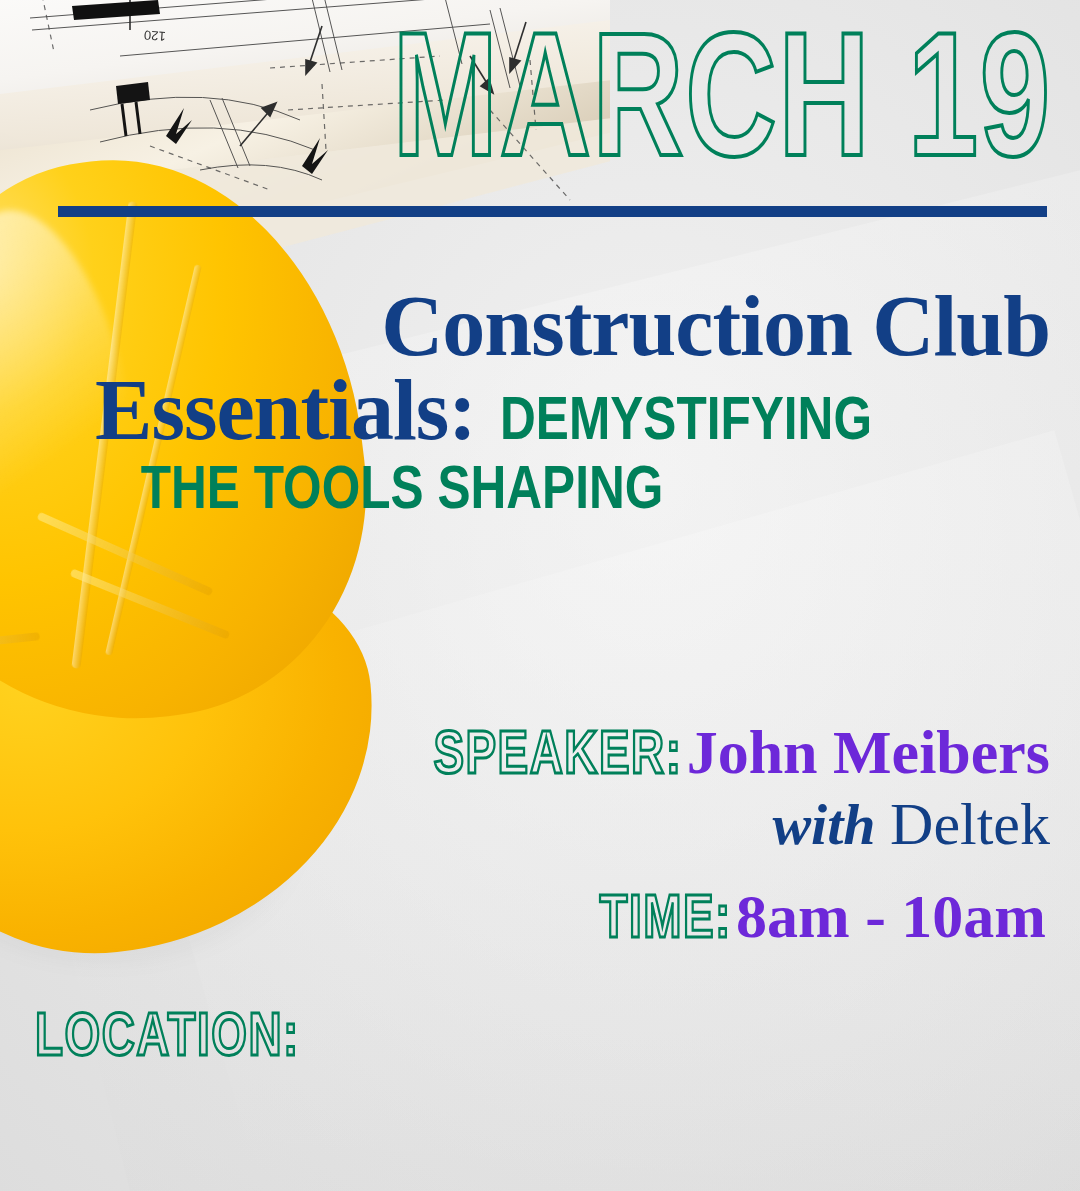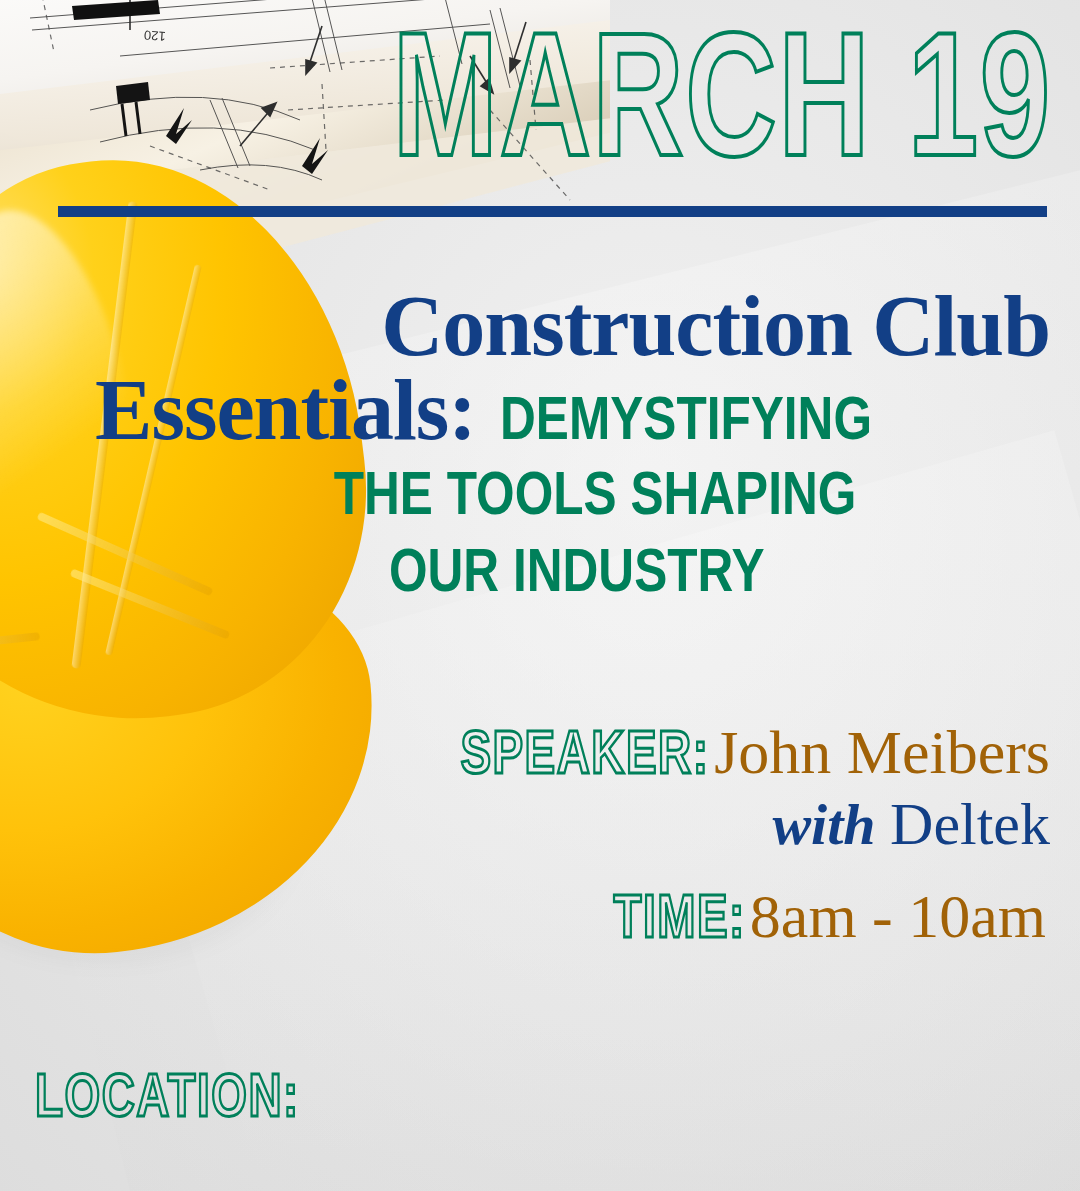--- a/index.html
+++ b/index.html
@@ -81,44 +81,44 @@
   #headline{position:absolute;right:30px;top:284px;width:1040px;text-align:right;}
   .hl-line{white-space:nowrap;line-height:.96;}
   .hl-1{font-size:86px;}
   .hl-2{font-size:86px;text-align:center;}
   .title-navy{color:#123f86;font-family:"Liberation Serif", serif;font-weight:bold;letter-spacing:-1px;}
   .sub-green{
     display:inline-block;color:#00805a;font-family:"Liberation Sans", sans-serif;
     font-weight:bold;font-size:62px;transform:scaleX(.80);transform-origin:left center;
     letter-spacing:0px;vertical-align:baseline;
   }
-  .sub-line{display:block;text-align:center;white-space:nowrap;margin-top:6px;}
+  .sub-line{display:block;text-align:left;white-space:nowrap;}
   .sub-line .sub-green{transform-origin:right center;}
 
   
   #speaker{position:absolute;right:30px;top:716px;text-align:right;white-space:nowrap;}
   .lbl-outline{
     display:inline-block;font-size:62px;color:transparent;
     -webkit-text-stroke:3px #00805a;font-weight:bold;
     font-family:"Liberation Sans", sans-serif;
     transform:scaleX(.74);transform-origin:right center;letter-spacing:2px;
     vertical-align:baseline;
   }
-  .val-serif{display:inline-block;font-size:62px;color:#a16207;font-family:"Liberation Serif", serif;font-weight:normal;vertical-align:baseline;}
+  .val-serif{display:inline-block;font-size:62px;color:#6d28d9;font-family:"Liberation Serif", serif;font-weight:bold;vertical-align:baseline;}
   #speaker-line2{position:absolute;right:30px;top:790px;text-align:right;white-space:nowrap;}
   .script-with{
     display:inline-block;font-size:58px;color:#123f86;
     font-family:"Liberation Serif", serif;font-weight:bold;font-style:italic;
     vertical-align:baseline;margin-right:10px;
   }
   .val-plain{display:inline-block;font-size:60px;color:#123f86;font-family:"Liberation Serif", serif;font-weight:normal;vertical-align:baseline;}
   #time{position:absolute;right:34px;top:880px;text-align:right;white-space:nowrap;}
 
   
-  #location{position:absolute;left:35px;top:1059px;text-align:right;white-space:nowrap;}
+  #location{position:absolute;left:35px;top:998px;text-align:right;white-space:nowrap;}
   .lbl-outline-l{
     display:inline-block;font-size:62px;color:transparent;
     -webkit-text-stroke:3px #00805a;font-weight:bold;
     font-family:"Liberation Sans", sans-serif;
     transform:scaleX(.74);transform-origin:left center;letter-spacing:2px;
   }
   #venue{position:absolute;left:32px;top:1098px;font-size:56px;color:#123f86;
     font-family:"Liberation Serif", serif;font-weight:bold;white-space:nowrap;}
 
   
@@ -248,23 +248,20 @@
     <div class="hl-line hl-1">
       <span class="title-navy">Construction Club</span>
     </div>
     <div class="hl-line hl-2">
       <span class="title-navy">Essentials:</span>
       <span class="sub-green">DEMYSTIFYING</span>
     </div>
     <span class="sub-line">
       <span class="sub-green">THE TOOLS SHAPING</span>
     </span>
-    <span class="sub-line">
-      <span class="sub-green">OUR INDUSTRY</span>
-    </span>
   </div>
 
   <div id="speaker">
     <span class="lbl-outline">SPEAKER:</span>
     <span class="val-serif">John Meibers</span>
   </div>
   <div id="speaker-line2">
     <span class="script-with">with</span>
     <span class="val-plain">Deltek</span>
   </div>

